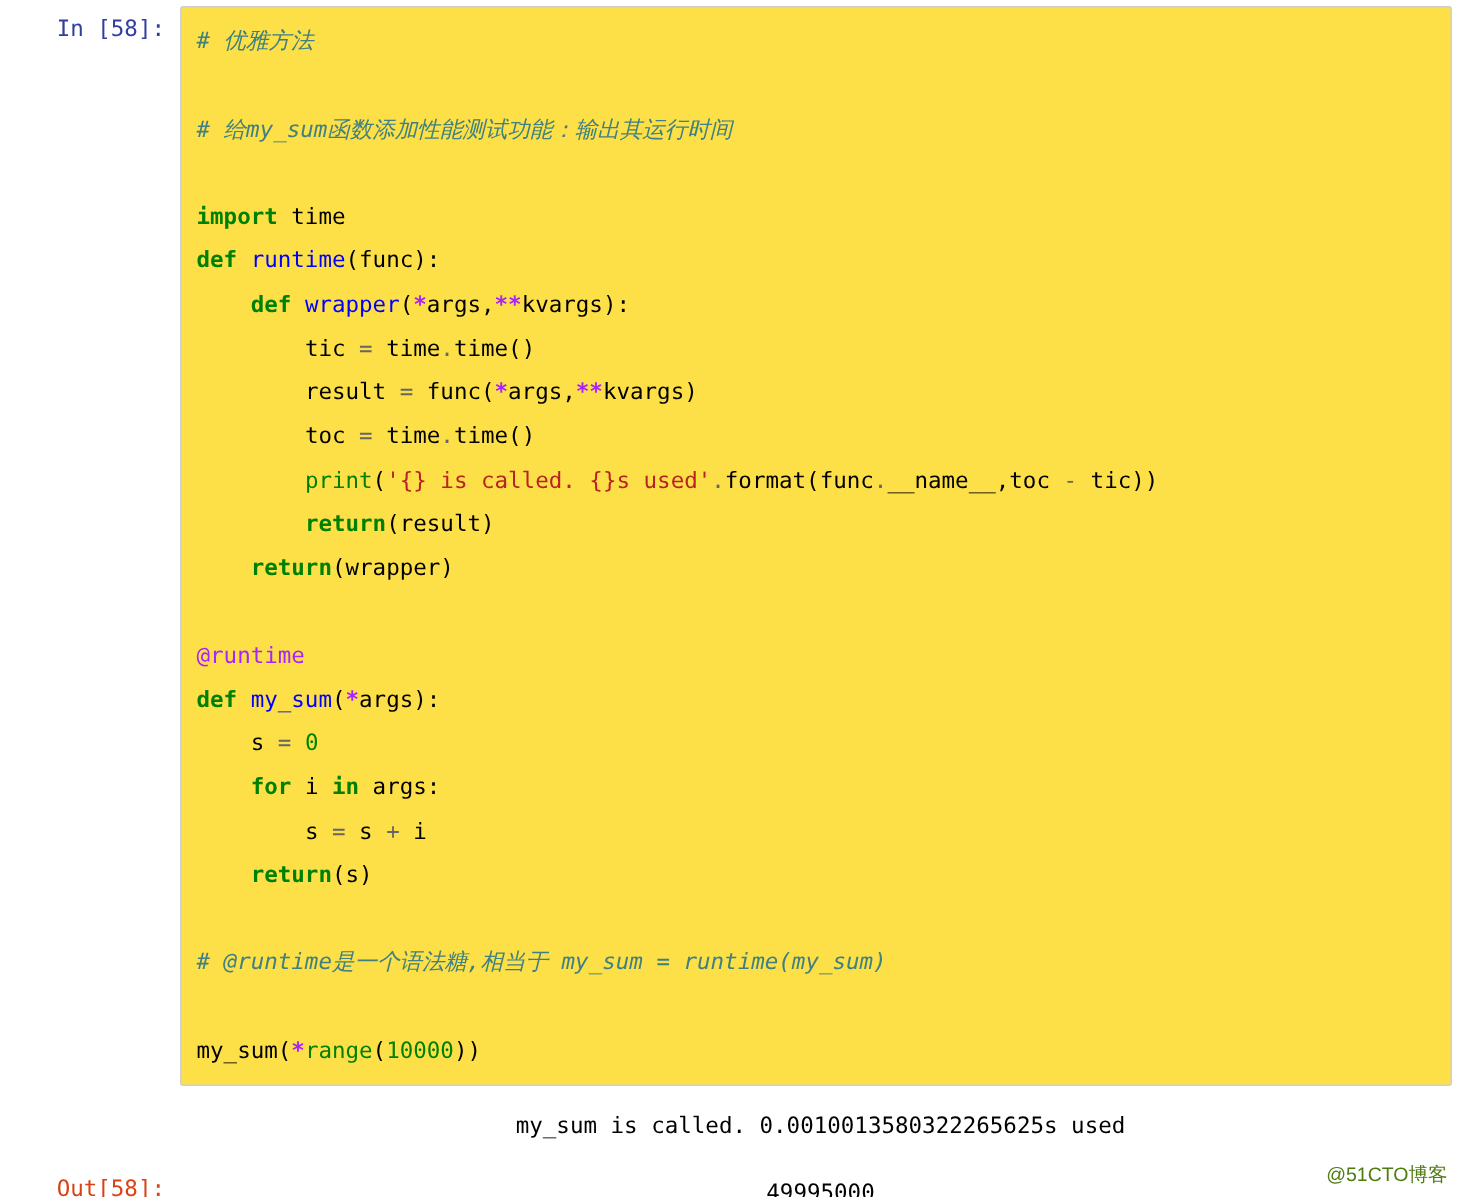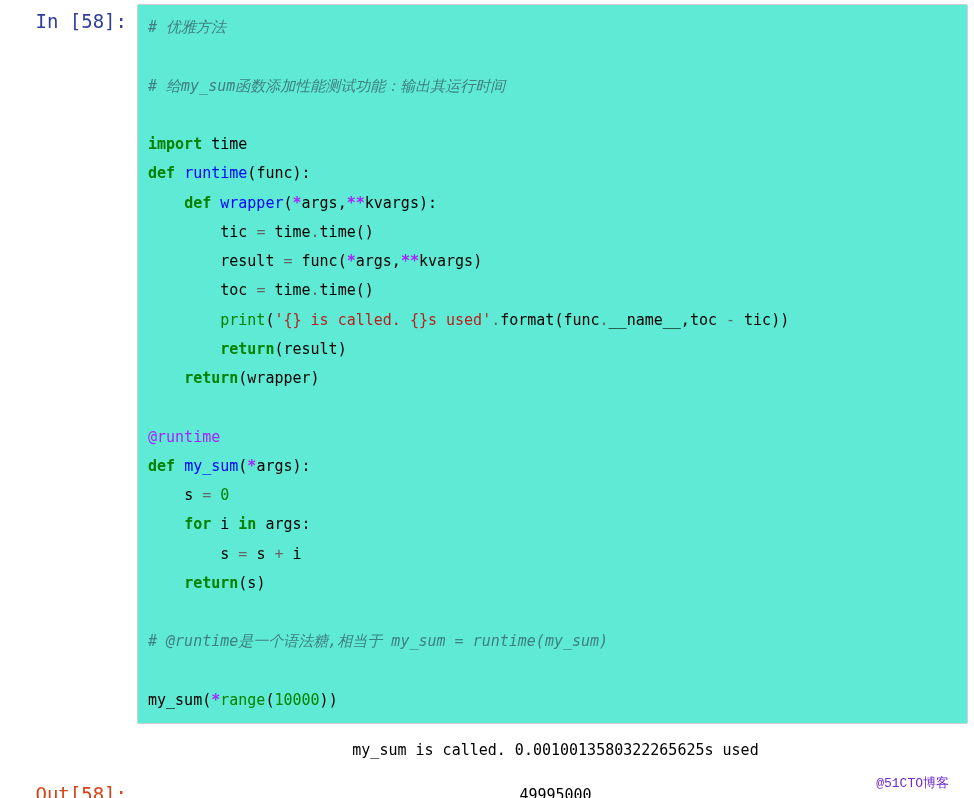--- a/index.html
+++ b/index.html
@@ -12,29 +12,29 @@
   }
   .cell {
     display: flex;
     align-items: flex-start;
     padding: 4px 0;
   }
   .prompt {
     width: 110px;
     flex-shrink: 0;
     text-align: right;
-    padding: 6px 10px 0 17px;
+    padding: 6px 10px 0 0;
     font-family: monospace;
-    font-size: 19px;
+    font-size: 15px;
   }
   .prompt-in { color: #303F9F; }
   .prompt-out { color: #D84315; }
   .code-area {
     flex: 1;
-    background: #5eead4;
+    background: #fde047;
     border: 1px solid #cfcfcf;
     border-radius: 2px;
     padding: 8px 10px;
     line-height: 1.95;
     font-family: "DejaVu Sans Mono", monospace;
     font-size: 15px;
     white-space: pre;
     overflow-x: auto;
     margin-right: 6px;
   }
@@ -55,25 +55,25 @@
   .nd { color: #AA22FF; }                        
   .o  { color: #666666; }                        
   .op { color: #AA22FF; font-weight: bold; }     
   .s  { color: #BA2121; }                        
   .n  { color: #000000; }                        
   .m  { color: #008000; }                        
   .p  { color: #000000; }                        
   .dunder { color: #000000; }
   .watermark {
     position: fixed;
-    right: 25px;
+    right: 9px;
     bottom: 6px;
-    color: #6d28d9;
+    color: #4d7c0f;
     font-size: 13px;
-    font-family: Liberation Mono, monospace;
+    font-family: Liberation Sans, sans-serif;
   }
 </style>
 </head>
 <body>
 
 <div class="cell">
   <div class="prompt prompt-in">In [58]:</div>
   <div class="code-area"><span class="c"># 优雅方法</span>
 
 <span class="c"># 给my_sum函数添加性能测试功能：输出其运行时间</span>

